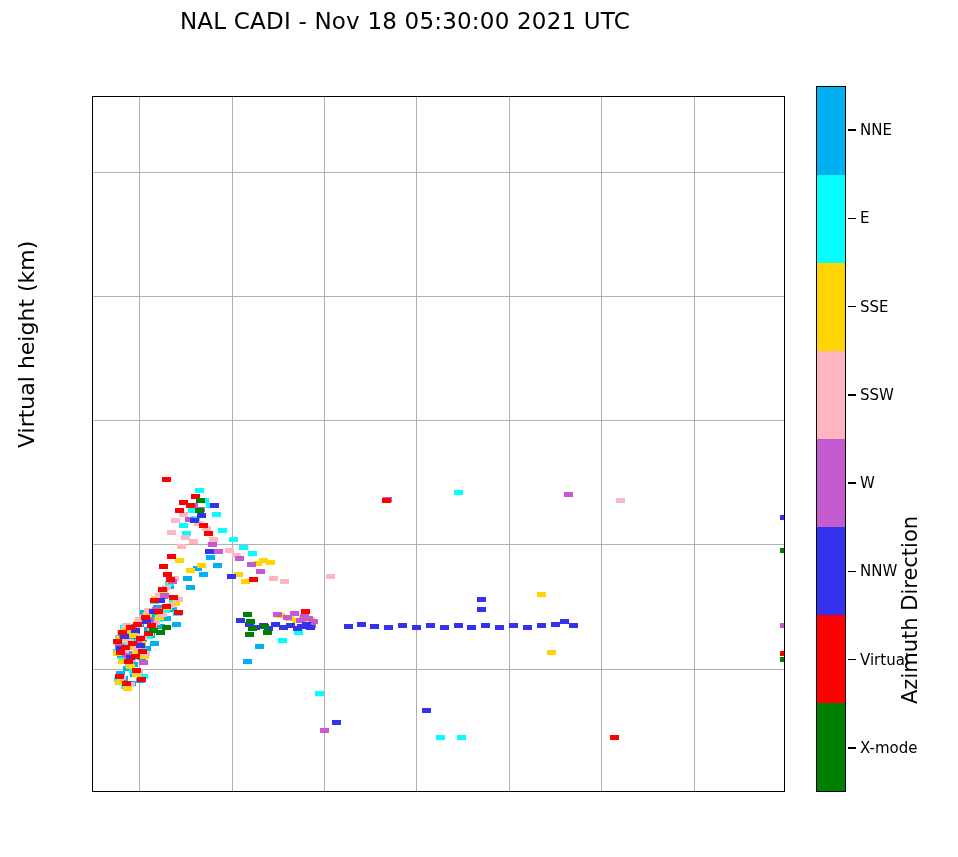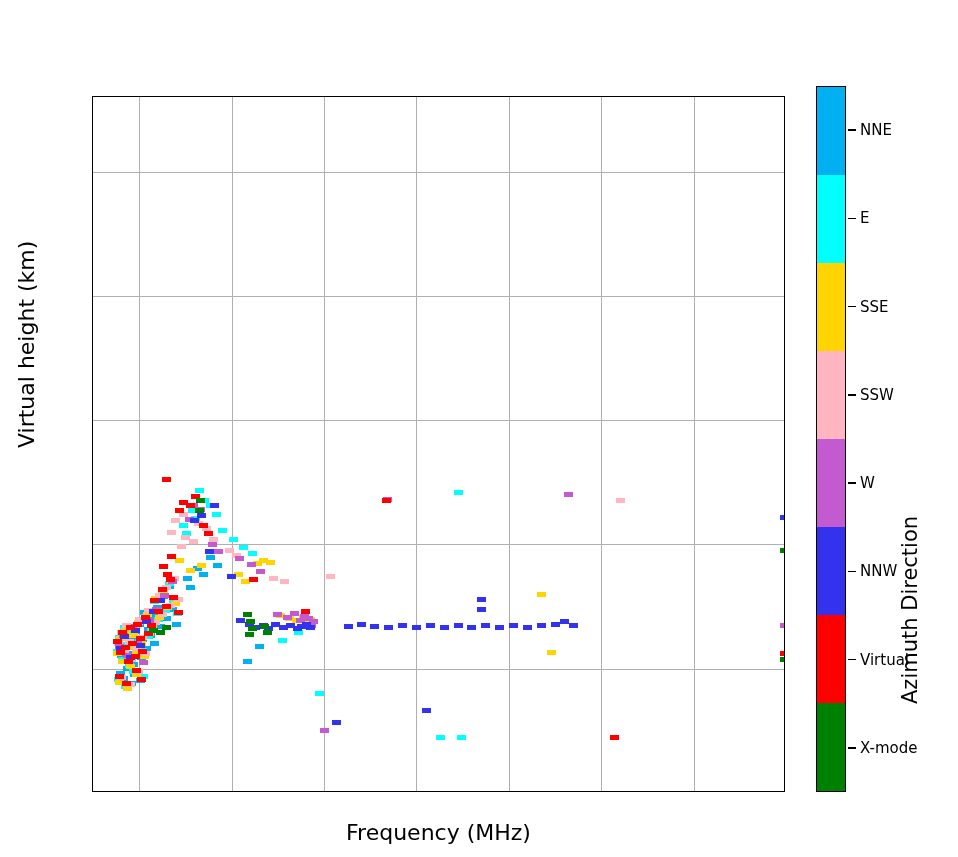--- a/index.html
+++ b/index.html
@@ -94,20 +94,21 @@
     transform:rotate(-90deg);
     font-size:21px;color:#000;
     white-space:nowrap;
   }
 </style>
 </head>
 <body>
 
 <div id="root">
 
+  <div class="title">NAL CADI - Nov 18 05:30:00 2021 UTC</div>
 
   <div id="plot-frame">
     <div id="grid-layer">
         <div class="gridline-v" style="left: 46.2px;"></div>
         <div class="gridline-v" style="left: 138.6px;"></div>
         <div class="gridline-v" style="left: 231px;"></div>
         <div class="gridline-v" style="left: 323.4px;"></div>
         <div class="gridline-v" style="left: 415.8px;"></div>
         <div class="gridline-v" style="left: 508.2px;"></div>
         <div class="gridline-v" style="left: 600.6px;"></div>
@@ -436,21 +437,20 @@
       <div class="tick-y-minor" style="top: 508.771px;"></div>
       <div class="tick-y-minor" style="top: 384.486px;"></div>
       <div class="tick-y-minor" style="top: 260.2px;"></div>
       <div class="tick-y-minor" style="top: 135.914px;"></div>
       <div class="tick-y-minor" style="top: 11.6286px;"></div>
     </div>
 
   <div id="axis-decor"></div>
 
   <div class="axis-title-y">Virtual height (km)</div>
-  <div class="axis-title-x">Frequency (MHz)</div>
 
   <div id="colorbar">
       <div class="cb-seg" style="height: 12.5%; background: rgb(0, 176, 240);"></div>
       <div class="cb-seg" style="height: 12.5%; background: rgb(0, 255, 255);"></div>
       <div class="cb-seg" style="height: 12.5%; background: rgb(255, 212, 0);"></div>
       <div class="cb-seg" style="height: 12.5%; background: rgb(255, 182, 193);"></div>
       <div class="cb-seg" style="height: 12.5%; background: rgb(196, 90, 208);"></div>
       <div class="cb-seg" style="height: 12.5%; background: rgb(51, 51, 238);"></div>
       <div class="cb-seg" style="height: 12.5%; background: rgb(255, 0, 0);"></div>
       <div class="cb-seg" style="height: 12.5%; background: rgb(0, 128, 0);"></div>

